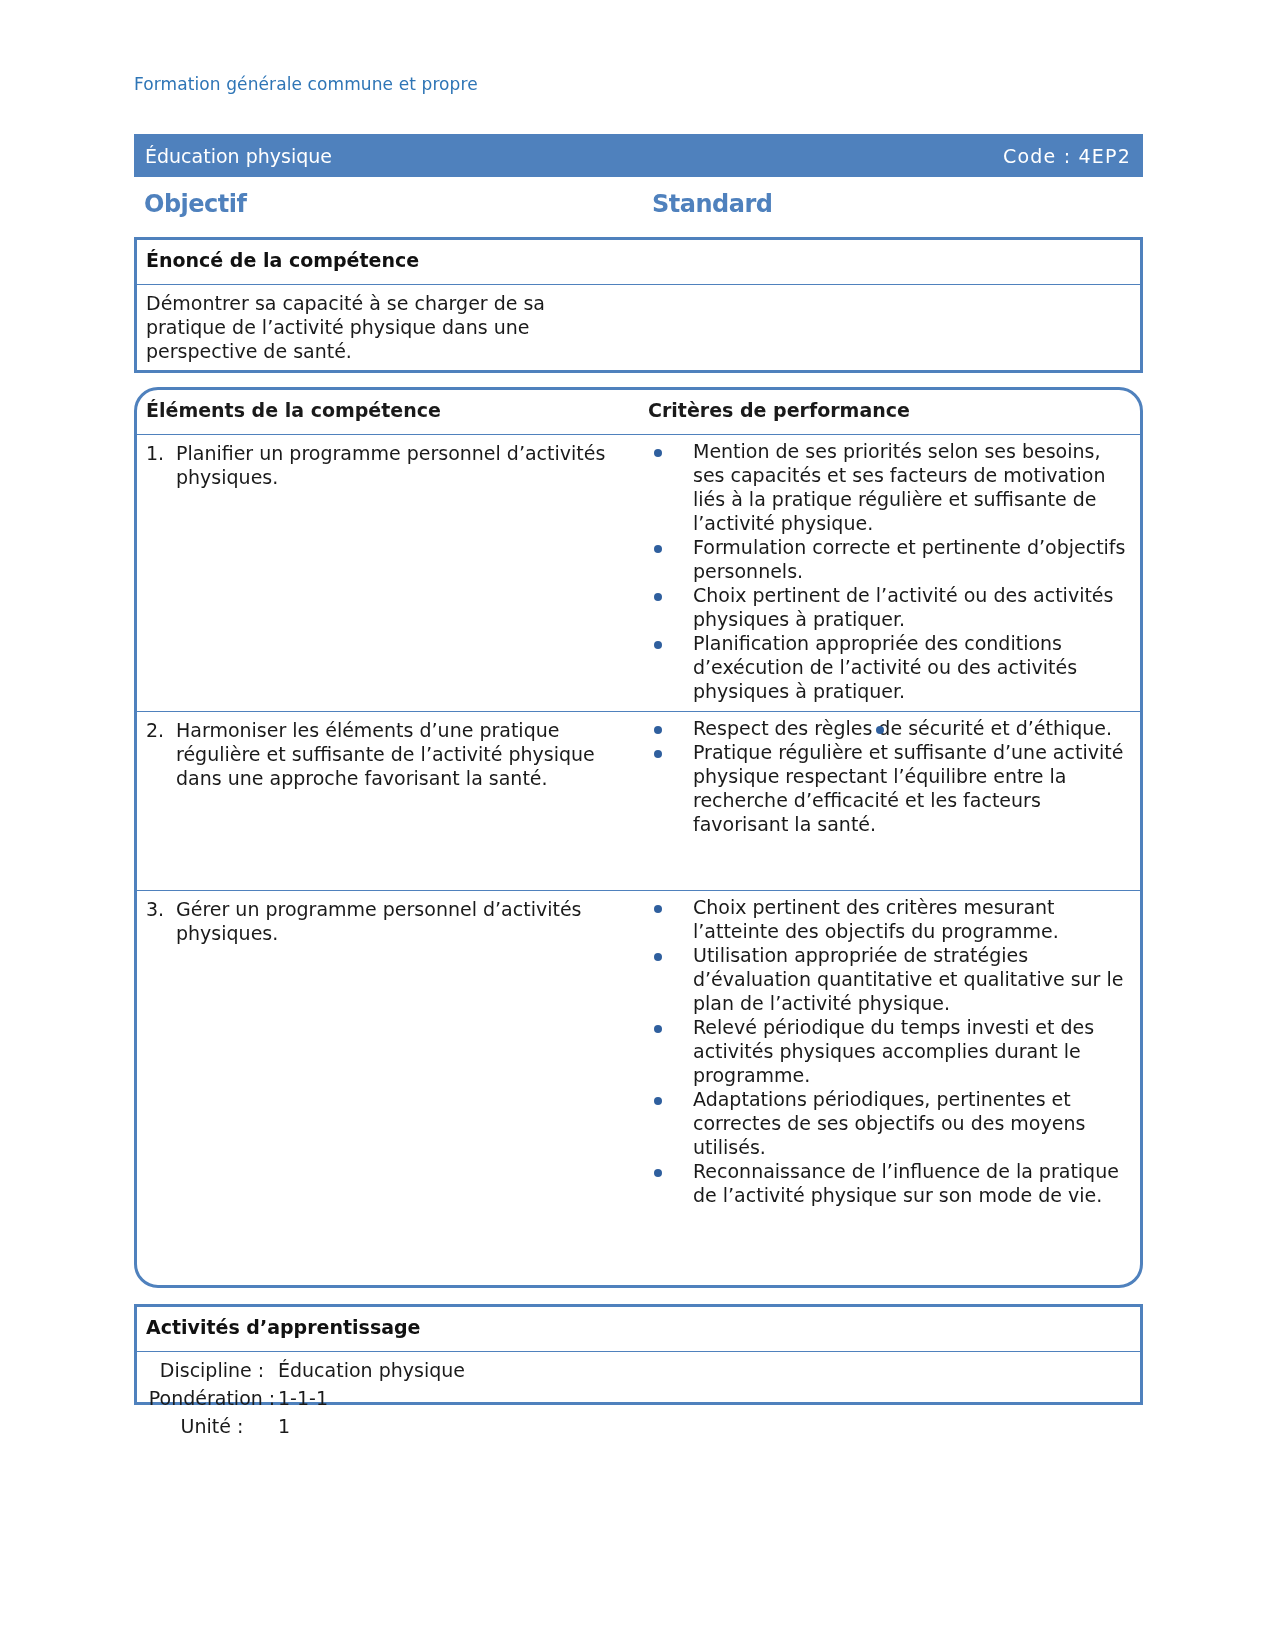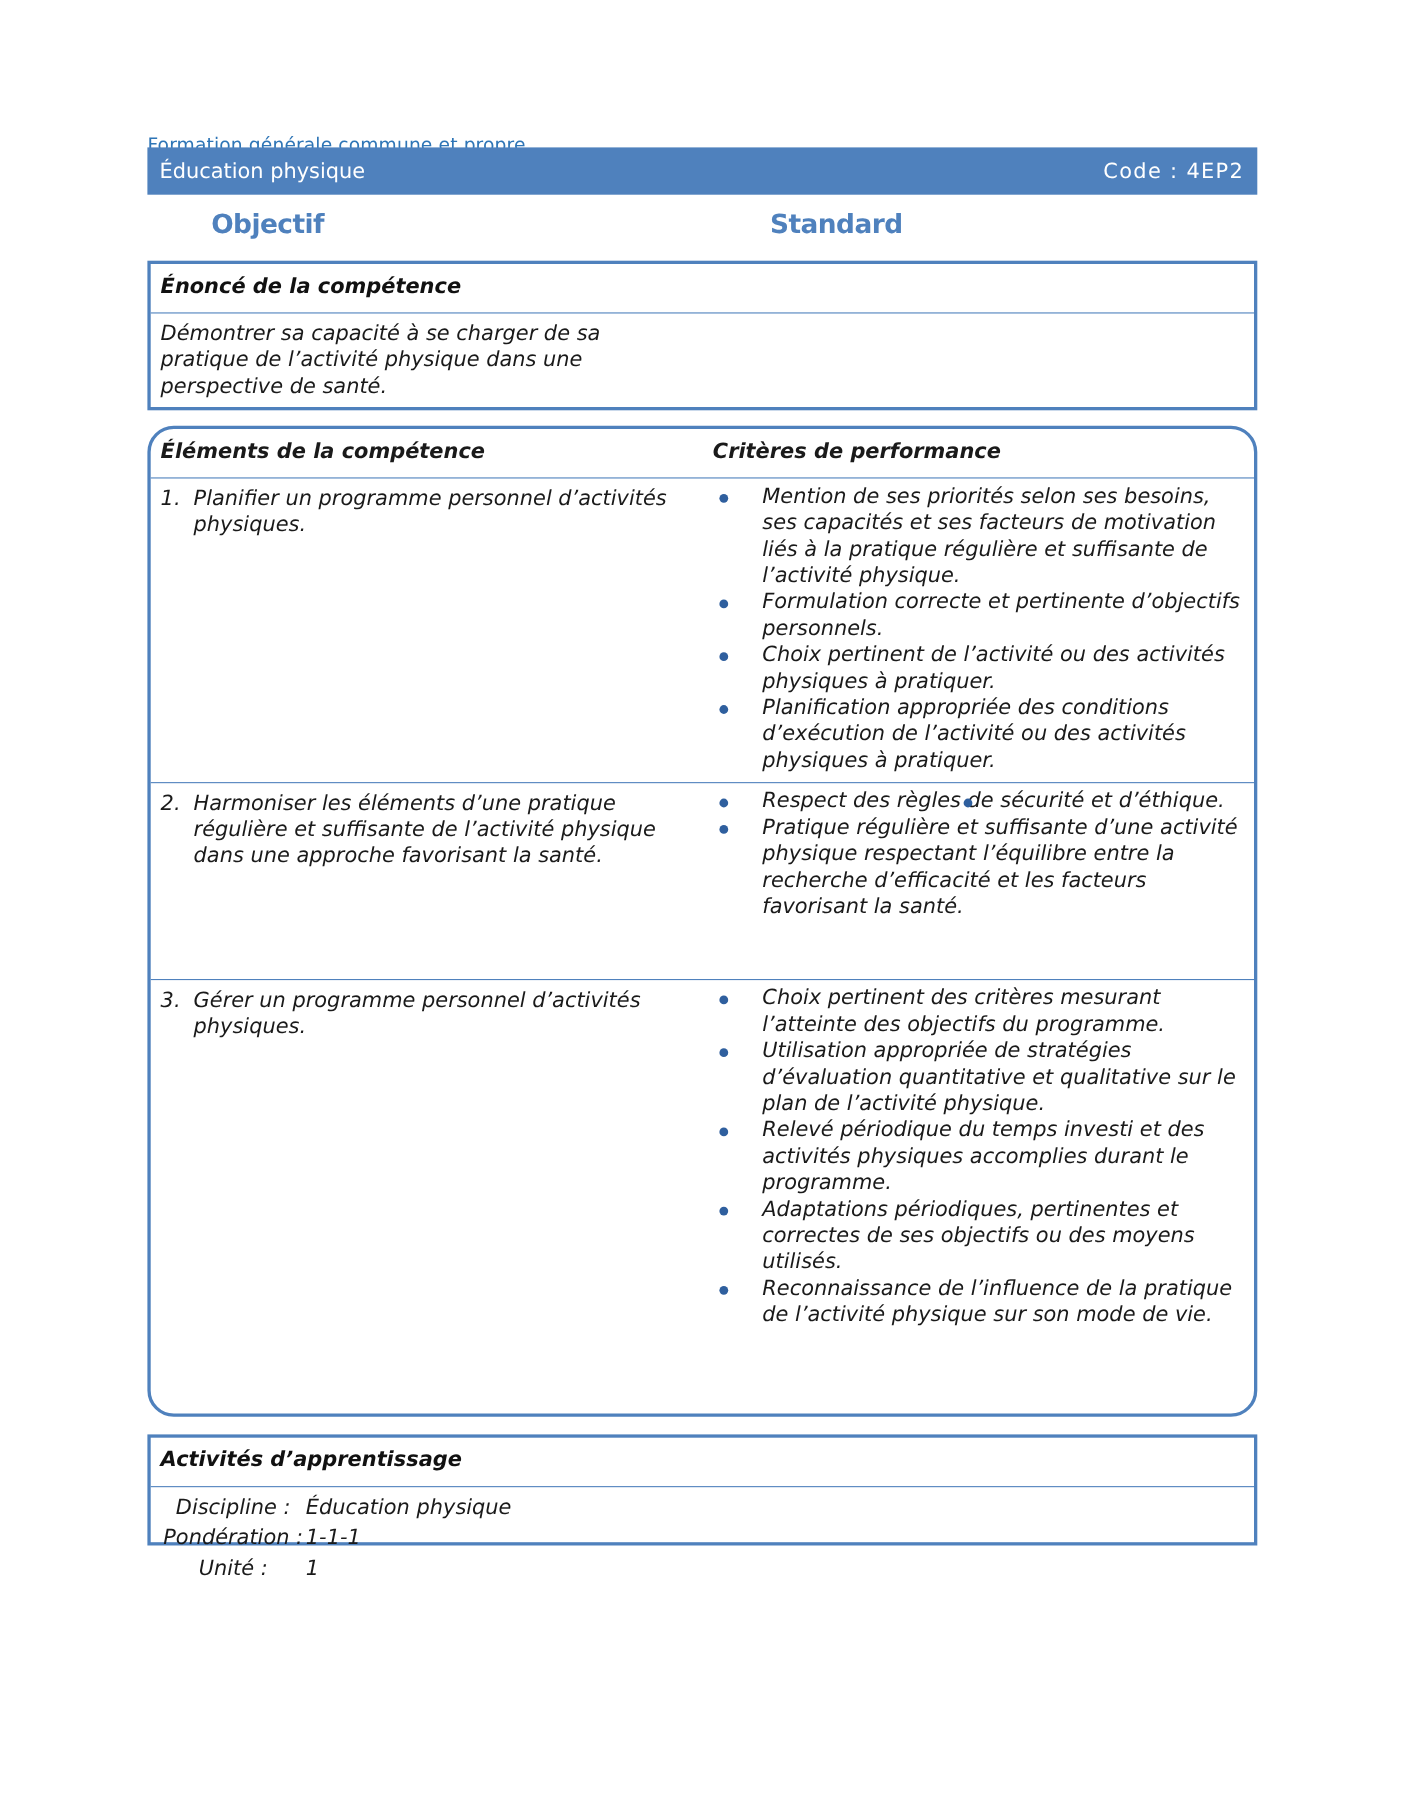--- a/index.html
+++ b/index.html
@@ -1,35 +1,35 @@
 <!DOCTYPE html>
 <html><head>
 <meta charset="utf-8">
 <style>
   * { box-sizing: border-box; margin: 0; padding: 0; }
   html, body { width: 1275px; height: 1650px; background: #ffffff; }
   body { position: relative; font-family: "DejaVu Sans", sans-serif; color: #1a1a1a; }
   .top-title {
     position: absolute; left: 134px; top: 74px;
-    font-size: 17px; color: #2e75b6; letter-spacing: 0.1px; margin-top: 48px;
+    font-size: 17px; color: #2e75b6; letter-spacing: 0.1px;
   }
   .header-bar {
     position: absolute; left: 134px; top: 134px; width: 1009px; height: 43px;
     background: #4f81bd; color: #ffffff; font-size: 19px;
     display: flex; align-items: center; justify-content: space-between;
     padding: 0 12px 0 11px;
   }
   .header-bar .code { letter-spacing: 1.2px; }
   .section-heading {
     position: absolute; top: 190px; font-size: 24px; font-weight: bold;
-    color: #4f81bd; letter-spacing: -0.5px; margin-left: 48px;
+    color: #4f81bd; letter-spacing: -0.5px;
   }
   .box {
     position: absolute; left: 134px; width: 1009px;
-    border: 3px solid #4f81bd; background: #fff; font-style: italic;
+    border: 3px solid #4f81bd; background: #fff;
   }
   .box .hdr {
     font-weight: bold; font-size: 19px; color: #111;
     padding: 9px 0 0 9px; height: 45px;
     border-bottom: 1px solid #4f81bd;
   }
   .enonce-body {
     font-size: 19px; line-height: 24px; padding: 6px 9px; width: 490px;
   }
   .two-col-hdr { display: flex; border-bottom: 1px solid #4f81bd; height: 45px; }

